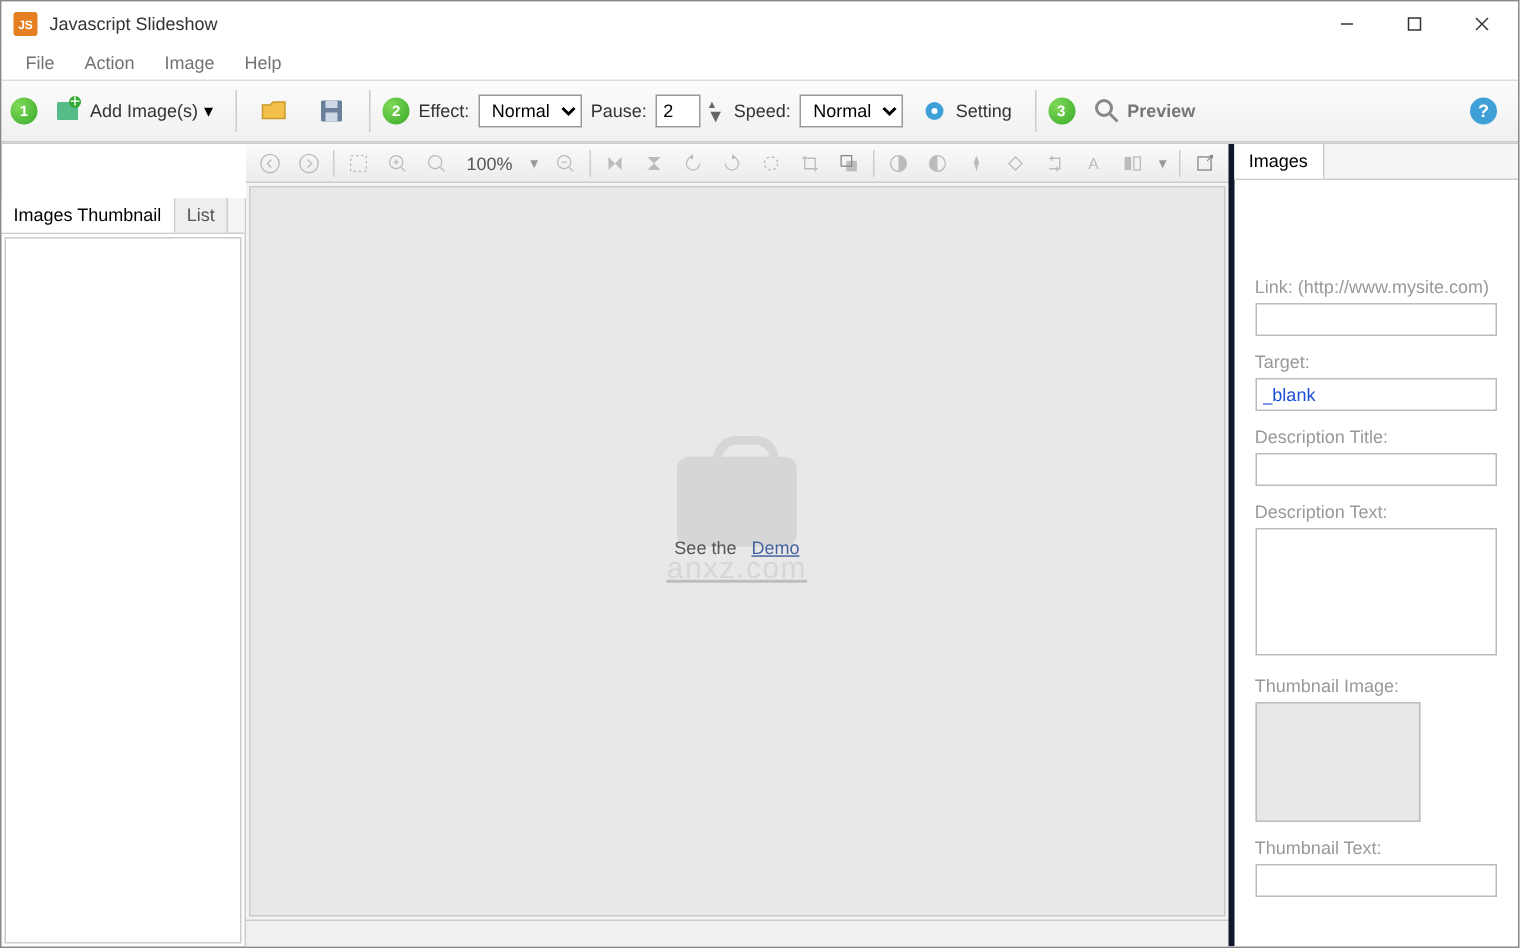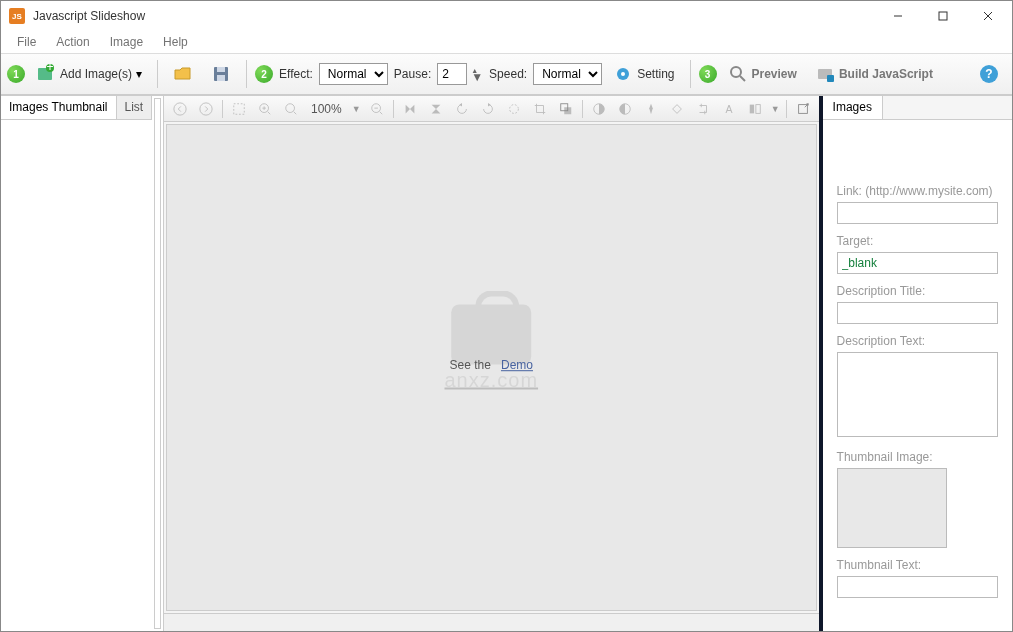--- a/index.html
+++ b/index.html
@@ -19,21 +19,21 @@
 .toolbar .tlabel { color: #333; font-weight: normal; }
 .toolbar .tlabel.faded { color: #777; font-weight: bold; text-align: right; }
 .toolbar select, .toolbar input { height: 22px; border: 1px solid #999; padding: 0 4px; background: #fff; }
 .toolbar input { width: 30px; }
 .toolbar .lbl { color: #333; padding: 0 2px; }
 
 .step-badge { width:18px; height:18px; border-radius:50%; display:flex; align-items:center; justify-content:center; color:#fff; font-weight:bold; font-size:10px; background: radial-gradient(circle at 30% 30%, #7ed957, #3aa92b); }
 
 .main { flex: 1; display: flex; overflow: hidden; border-top: 1px solid #ccc; }
 
-.left-panel { width: 190px; display: flex; flex-direction: row; border-right: 1px solid #ccc; }
+.left-panel { width: 190px; display: flex; flex-direction: column; border-right: 1px solid #ccc; margin-top: 36px; }
 .left-tabs { height: 24px; display: flex; background: #f5f5f5; border-bottom: 1px solid #ccc; }
 .left-tabs .tab { padding: 4px 8px; border-right: 1px solid #ccc; background: #fff; }
 .left-tabs .tab.inactive { background: #eee; color: #555; }
 .left-body { flex: 1; background: #fff; border: 1px solid #ccc; margin: 2px; }
 
 .center-panel { flex: 1; display: flex; flex-direction: column; background: #f4f4f4; }
 .img-toolbar { height: 26px; display: flex; align-items: center; gap: 6px; padding: 0 6px; background: linear-gradient(#fafafa,#ececec); border-bottom: 1px solid #ccc; }
 .img-toolbar .itbtn { width: 20px; height: 20px; display:flex; align-items:center; justify-content:center; color: #888; border-radius:2px; }
 .img-toolbar .itbtn svg { width:14px; height:14px; fill:#999; }
 .img-toolbar .itsep { width:1px; height:18px; background:#ccc; }
@@ -45,21 +45,21 @@
 .watermark .bag { width:80px; height:60px; background:#888; border-radius:8px; margin:0 auto 4px; position:relative; }
 .watermark .bag:before { content:""; position:absolute; top:-14px; left:24px; width:32px; height:16px; border:6px solid #888; border-bottom:none; border-radius:16px 16px 0 0; }
 .watermark .txt { font-size:20px; color:#888; letter-spacing:1px; }
 .status { height:18px; background:#f0f0f0; border-top:1px solid #ccc; }
 
 .right-panel { width: 225px; border-left: 4px solid #0f172a; display:flex; flex-direction:column;gap:44px; }
 .right-tabs { height:24px; display:flex; background:#f5f5f5; border-bottom:1px solid #ccc; }
 .right-tabs .tab { padding:4px 10px; background:#fff; border-right:1px solid #ccc; }
 .right-body { flex:1; padding:10px 14px; overflow:auto; }
 .field-label { color:#999; margin:10px 0 4px; }
-.field-input { width:100%; height:22px; border:1px solid #bbb; padding:0 4px; color:#15803d; }
+.field-input { width:100%; height:22px; border:1px solid #bbb; padding:0 4px; color:#1d4ed8; }
 .field-textarea { width:100%; height:85px; border:1px solid #bbb; resize:none; }
 .thumb-box { width:110px; height:80px; border:1px solid #bbb; background:#e8e8e8; margin-top:4px; }
 
 svg.ico { width:20px; height:20px; }
 </style>
 </head>
 <body>
 
 <div class="titlebar">
   <div class="app-icon">JS</div>
@@ -130,27 +130,20 @@
     <span class="tlabel">Setting</span>
   </div>
   <div class="sep"></div>
   <div class="step-badge">3</div>
   <div class="tbtn">
     <svg class="ico">
         <circle cx="8" cy="8" r="5" fill="none" stroke="#888" stroke-width="2"></circle>
         <line x1="12" y1="12" x2="17" y2="17" stroke="#888" stroke-width="2"></line>
       </svg>
     <span class="tlabel faded">Preview</span>
-  </div>
-  <div class="tbtn">
-    <svg class="ico">
-        <rect x="3" y="5" width="14" height="10" fill="#bbb" rx="1"></rect>
-        <rect x="12" y="11" width="7" height="7" fill="#28b" rx="1"></rect>
-      </svg>
-    <span class="tlabel faded">Build JavaScript</span>
   </div>
   <div style="flex:1"></div>
   <div class="tbtn">
     <svg class="ico">
         <circle cx="10" cy="10" r="9" fill="#3fa0d8"></circle>
         <text x="10" y="14" font-size="12" fill="#fff" text-anchor="middle" font-weight="bold">?</text>
       </svg>
   </div>
 </div>
 

